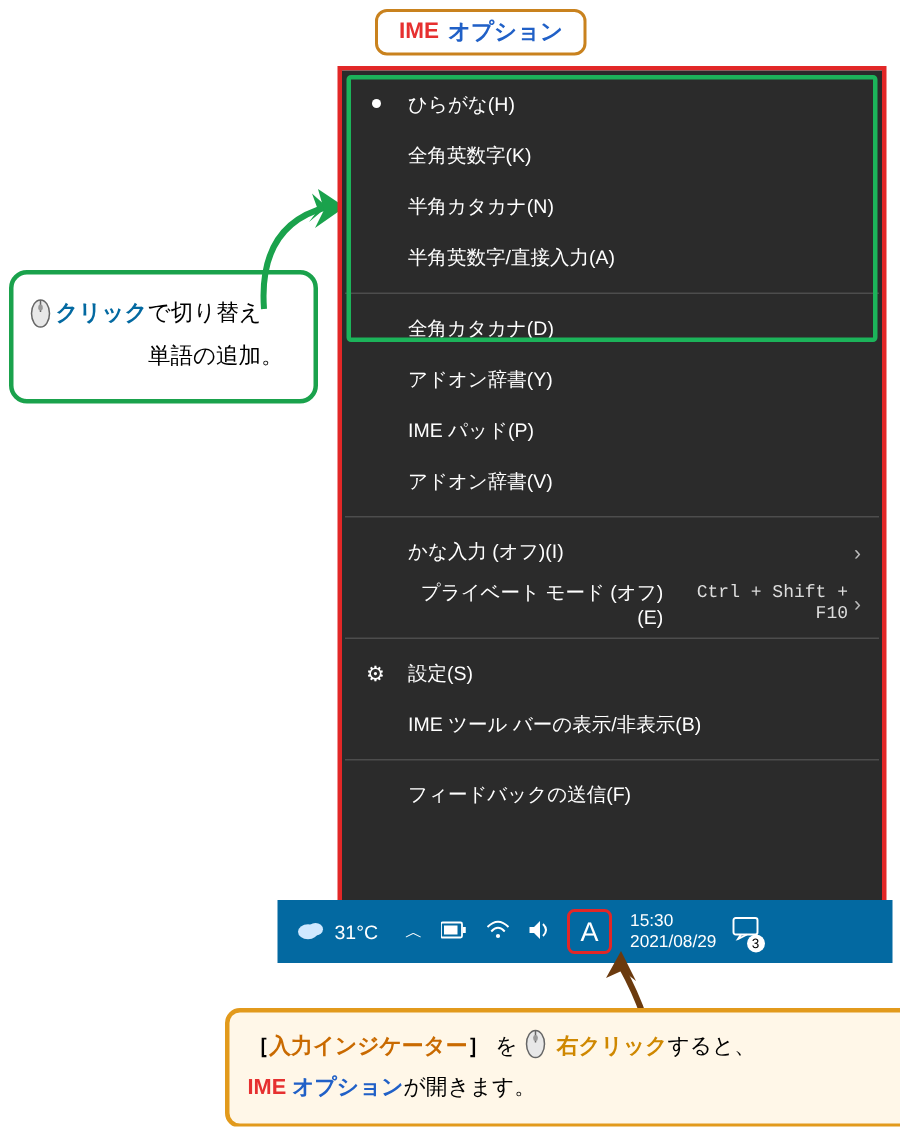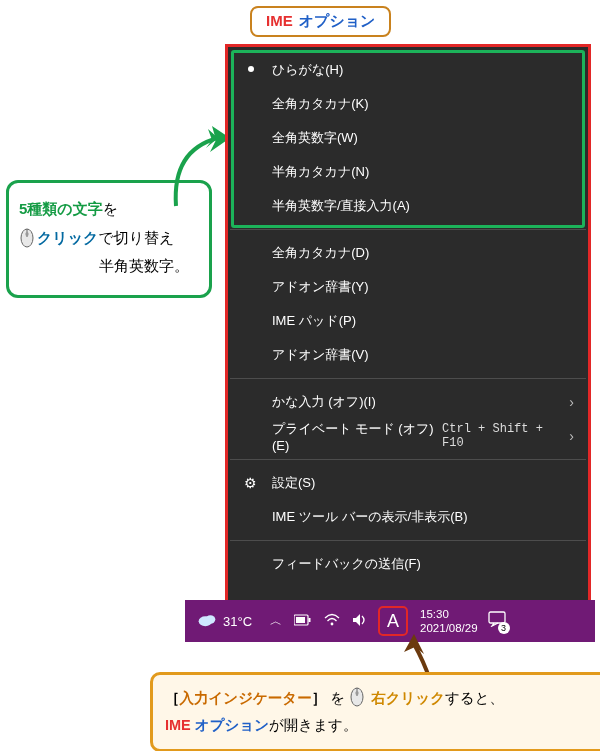--- a/index.html
+++ b/index.html
@@ -84,20 +84,21 @@
     .bl { color: #000; font-weight: bold; }
 
     
     .ime-border {
       position: absolute;
       left: 225px;
       top: 44px;
       width: 366px;
       height: 582px;
       border: 3px solid #e22727;
+      text-align: right;
     }
     .ime-menu {
       background: #2b2b2b;
       color: #fff;
       font-size: 13px;
       width: 100%;
       height: 100%;
       padding-top: 6px;
     }
     .menu-item {
@@ -138,21 +139,21 @@
       pointer-events: none;
     }
 
     
     .taskbar {
       position: absolute;
       left: 185px;
       top: 600px;
       width: 410px;
       height: 42px;
-      background: #701a75;
+      background: #0369a1;
       display: flex;
       align-items: center;
       color: #fff;
       font-size: 12px;
     }
     .cloud { width: 20px; margin-left: 12px; }
     .temp { margin-left: 6px; font-size: 13px; }
     .tray-caret { margin-left: 18px; font-size: 12px; }
     .tray-ico { margin-left: 12px; font-size: 14px; }
     .ime-ind-box {
@@ -179,54 +180,48 @@
   </style>
 </head>
 <body>
 
 <div class="title-badge">
   <span class="title-red">IME</span>
   <span class="title-blue">オプション</span>
 </div>
 
 <div class="callout-green">
-  <div>
-    <span class="five">5種類の文字</span><span>を</span>
-  </div>
   <div class="callout-green-row2">
     <span class="mouse-icon">
       <svg viewBox="0 0 16 22">
           <ellipse cx="8" cy="11" rx="6" ry="9" fill="#e8e8e8" stroke="#666" stroke-width="1"></ellipse>
           <line x1="8" y1="2" x2="8" y2="10" stroke="#666"></line>
           <rect x="6.5" y="5" width="3" height="4" rx="1.5" fill="#999"></rect>
         </svg>
     </span>
     <span class="click">クリック</span>
       <span>で切り替え</span>
   </div>
-  <div class="callout-green-row3">半角英数字。</div>
+  <div class="callout-green-row3">単語の追加。</div>
 </div>
 
 <svg class="green-arrow" viewBox="0 0 70 90">
   <path d="M 8 86 Q 4 30 50 18" fill="none" stroke="#1aa24c" stroke-width="4"></path>
   <path d="M 50 18 L 40 9 L 44 20 L 38 28 Z" fill="#1aa24c"></path>
   <polygon points="62,18 44,6 48,20 42,32" fill="#1aa24c"></polygon>
 </svg>
 
 <div class="ime-border">
   <div class="ime-menu">
     <div class="menu-item">
       <span class="bullet"></span>
       <span>ひらがな(H)</span>
     </div>
     <div class="menu-item">
-      <span>全角カタカナ(K)</span>
-    </div>
-    <div class="menu-item">
-      <span>全角英数字(W)</span>
+      <span>全角英数字(K)</span>
     </div>
     <div class="menu-item">
       <span>半角カタカナ(N)</span>
     </div>
     <div class="menu-item">
       <span>半角英数字/直接入力(A)</span>
     </div>
 
     <div class="divider"></div>
 

